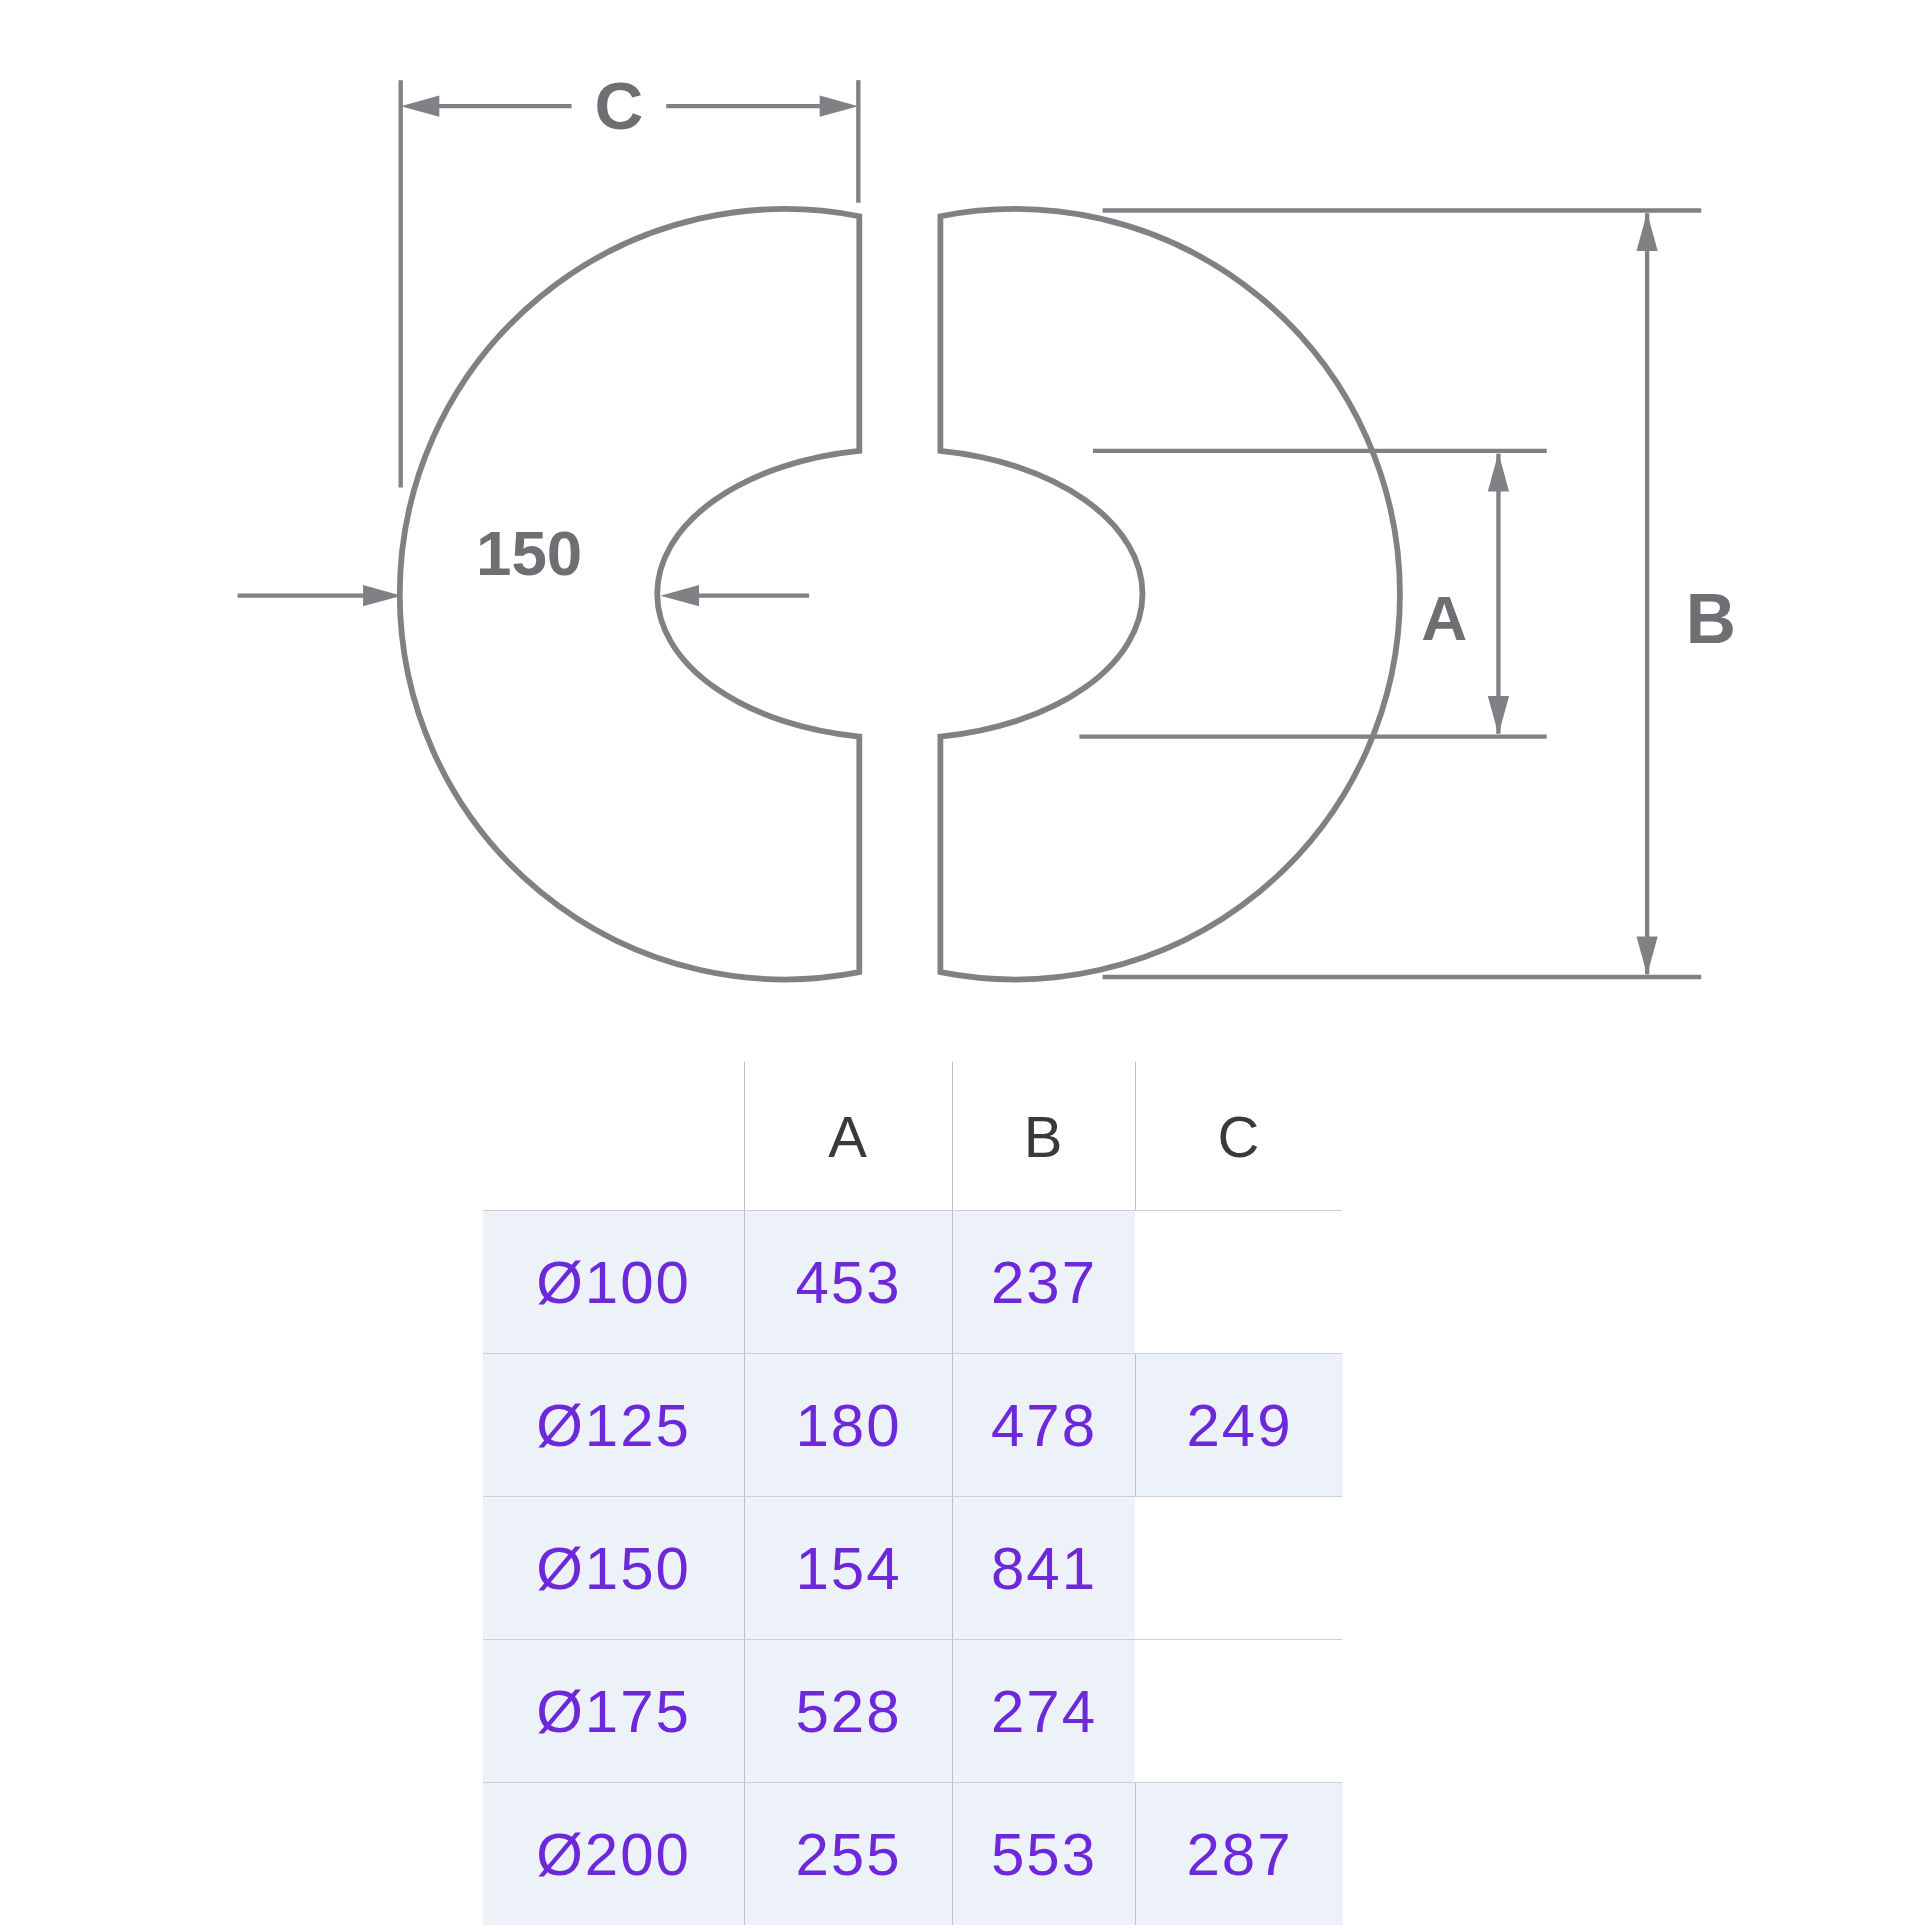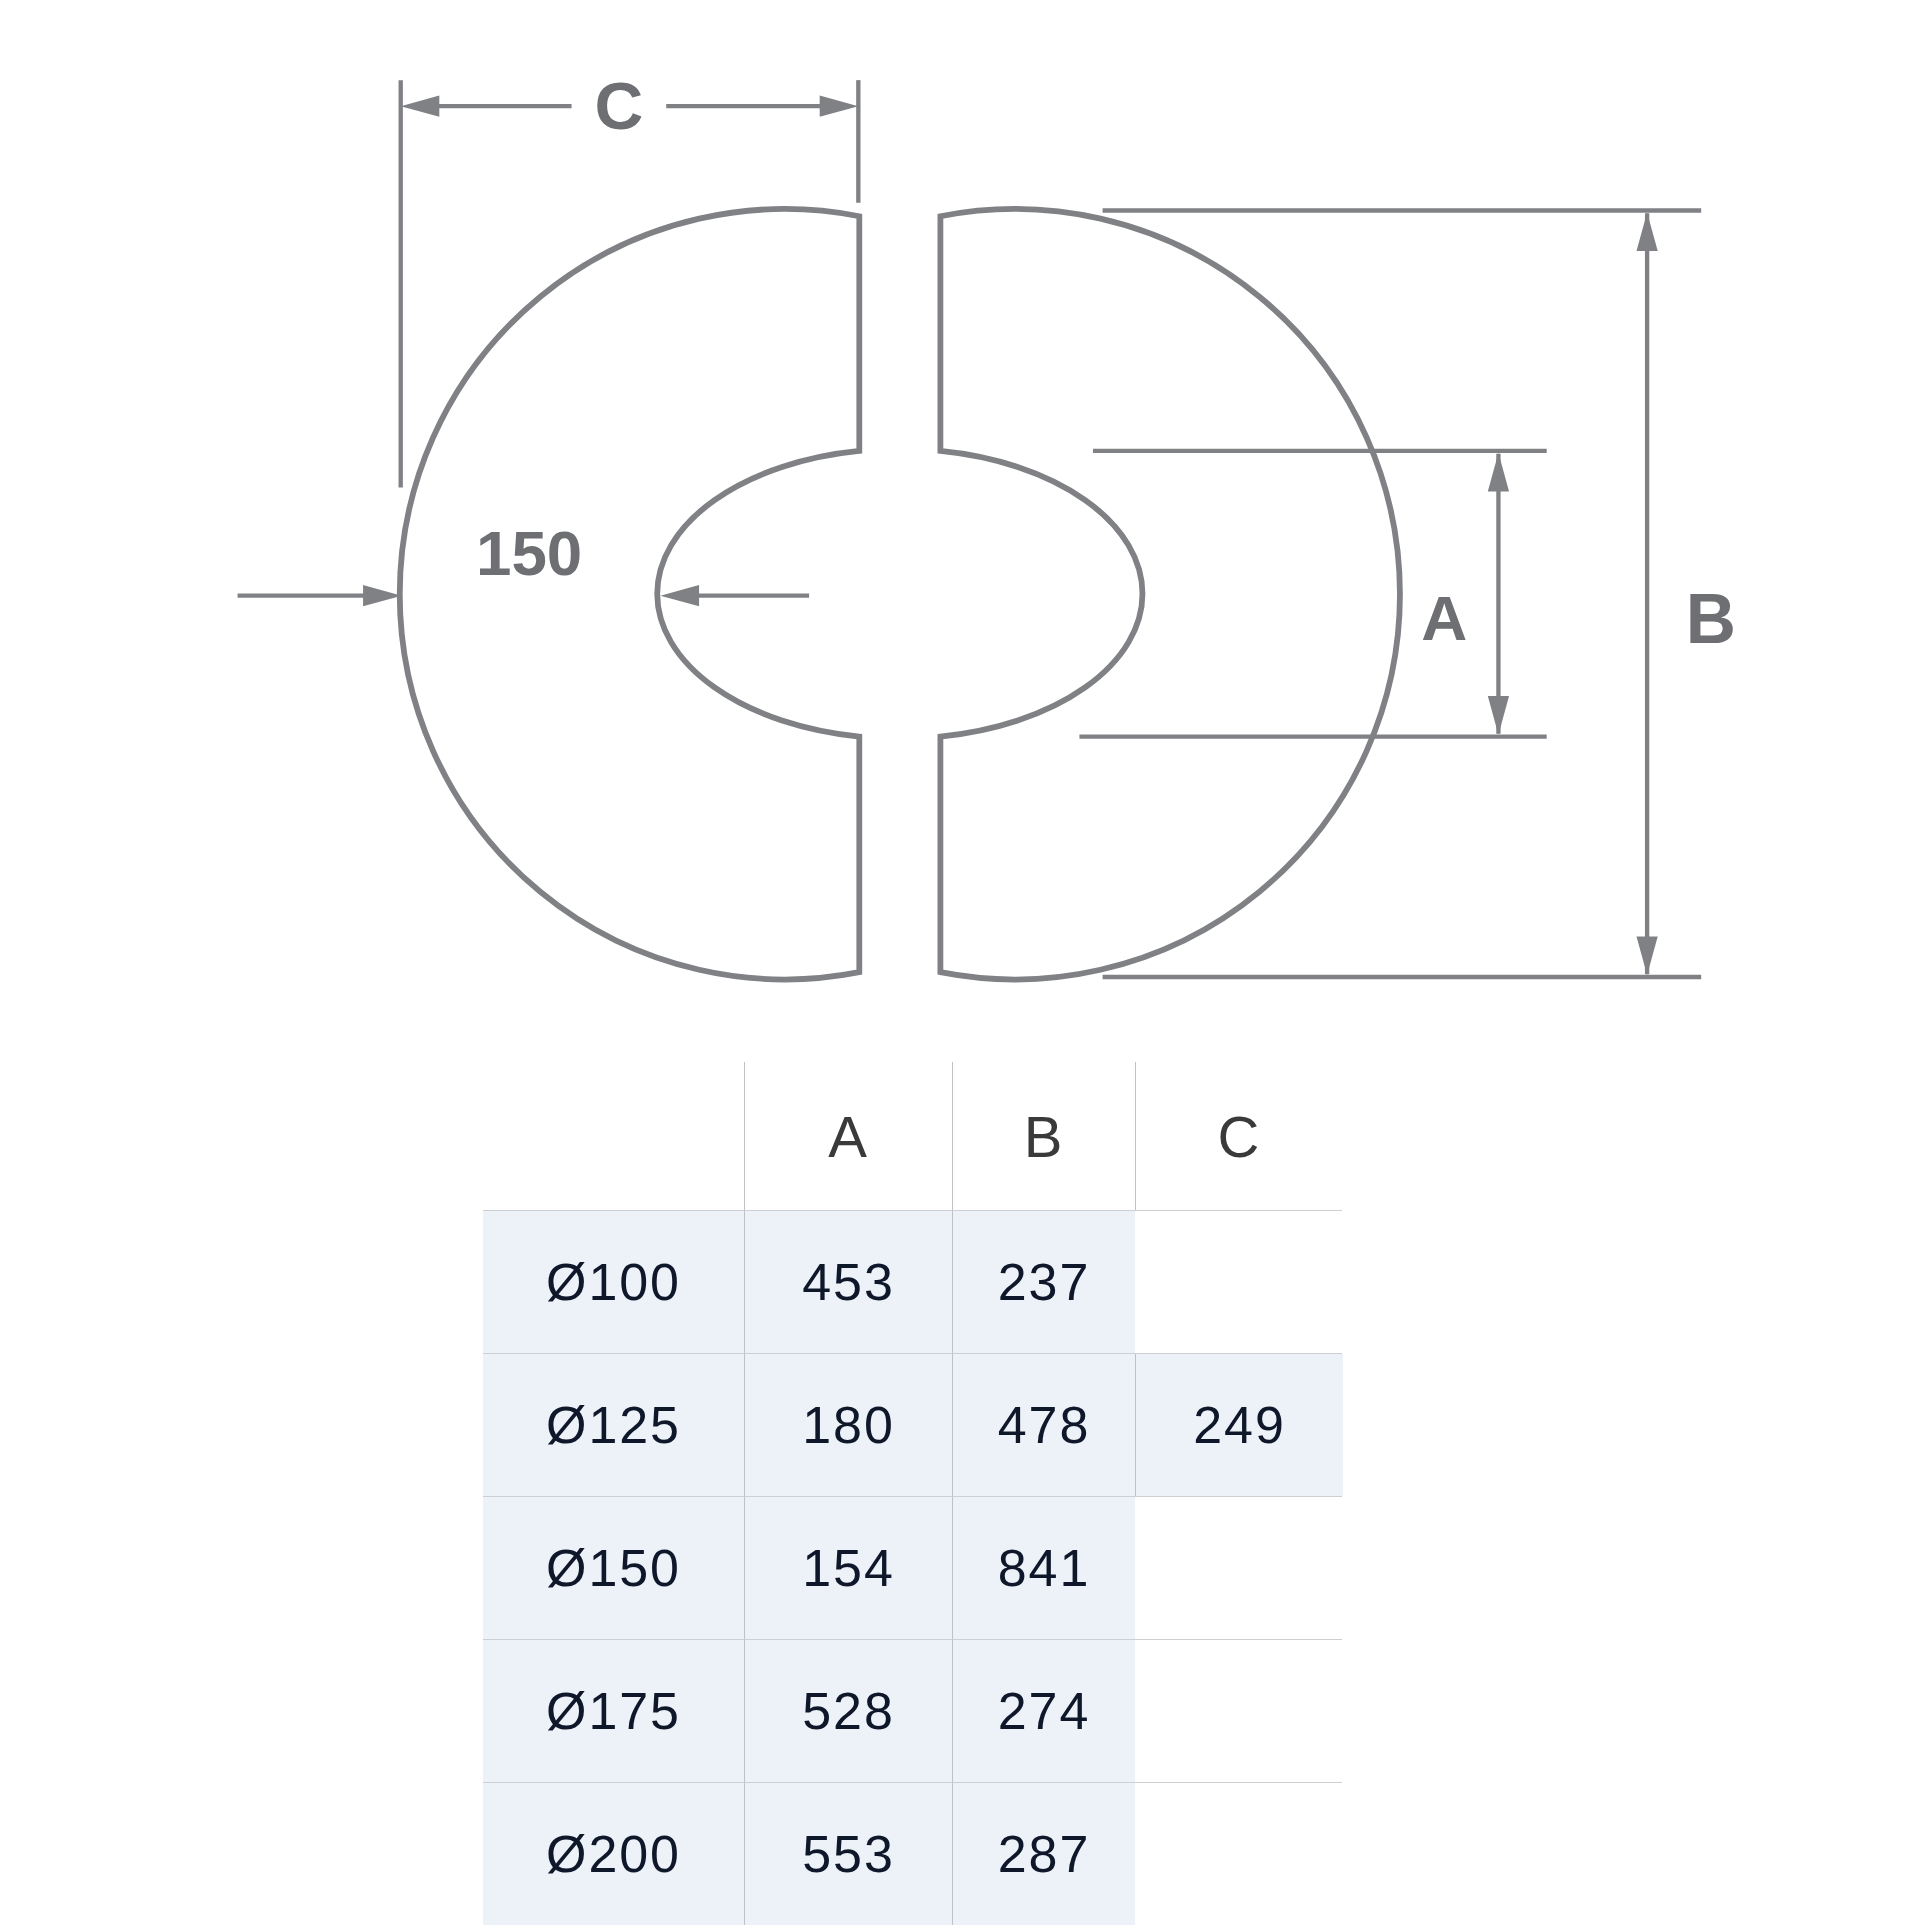--- a/index.html
+++ b/index.html
@@ -25,24 +25,24 @@
     color:#2d2d2d;
   }
   .tr{
     display:grid;
     grid-template-columns:261px 208px 183px 208px;
     height:142px;
   }
   .tr.header{height:148px;}
   .td{
     display:flex;align-items:center;justify-content:center;
-    font-size:52px;
+    font-size:60px;
     letter-spacing:1.9px;
     font-weight:400;
-    color:#0f172a;
+    color:#6d28d9;
   }
   .tr .td + .td{border-left:1.9px solid #bfc2c5;}
   .tr.data{border-top:1.9px solid #ccd0d3;}
   .tr.data .td{background:#edf2f8;}
   .tr.header .td{font-size:58px;color:#3a3a3a;}
 </style>
 </head>
 <body>
 
 <div class="stage">
@@ -111,19 +111,20 @@
     </div>
 
     <div class="tr data">
       <div class="td">Ø175</div>
       <div class="td">528</div>
       <div class="td">274</div>
     </div>
 
     <div class="tr data">
       <div class="td">Ø200</div>
+      <div class="td">255</div>
       <div class="td">553</div>
       <div class="td">287</div>
     </div>
 
   </div>
 </div>
 
 
 </body></html>

